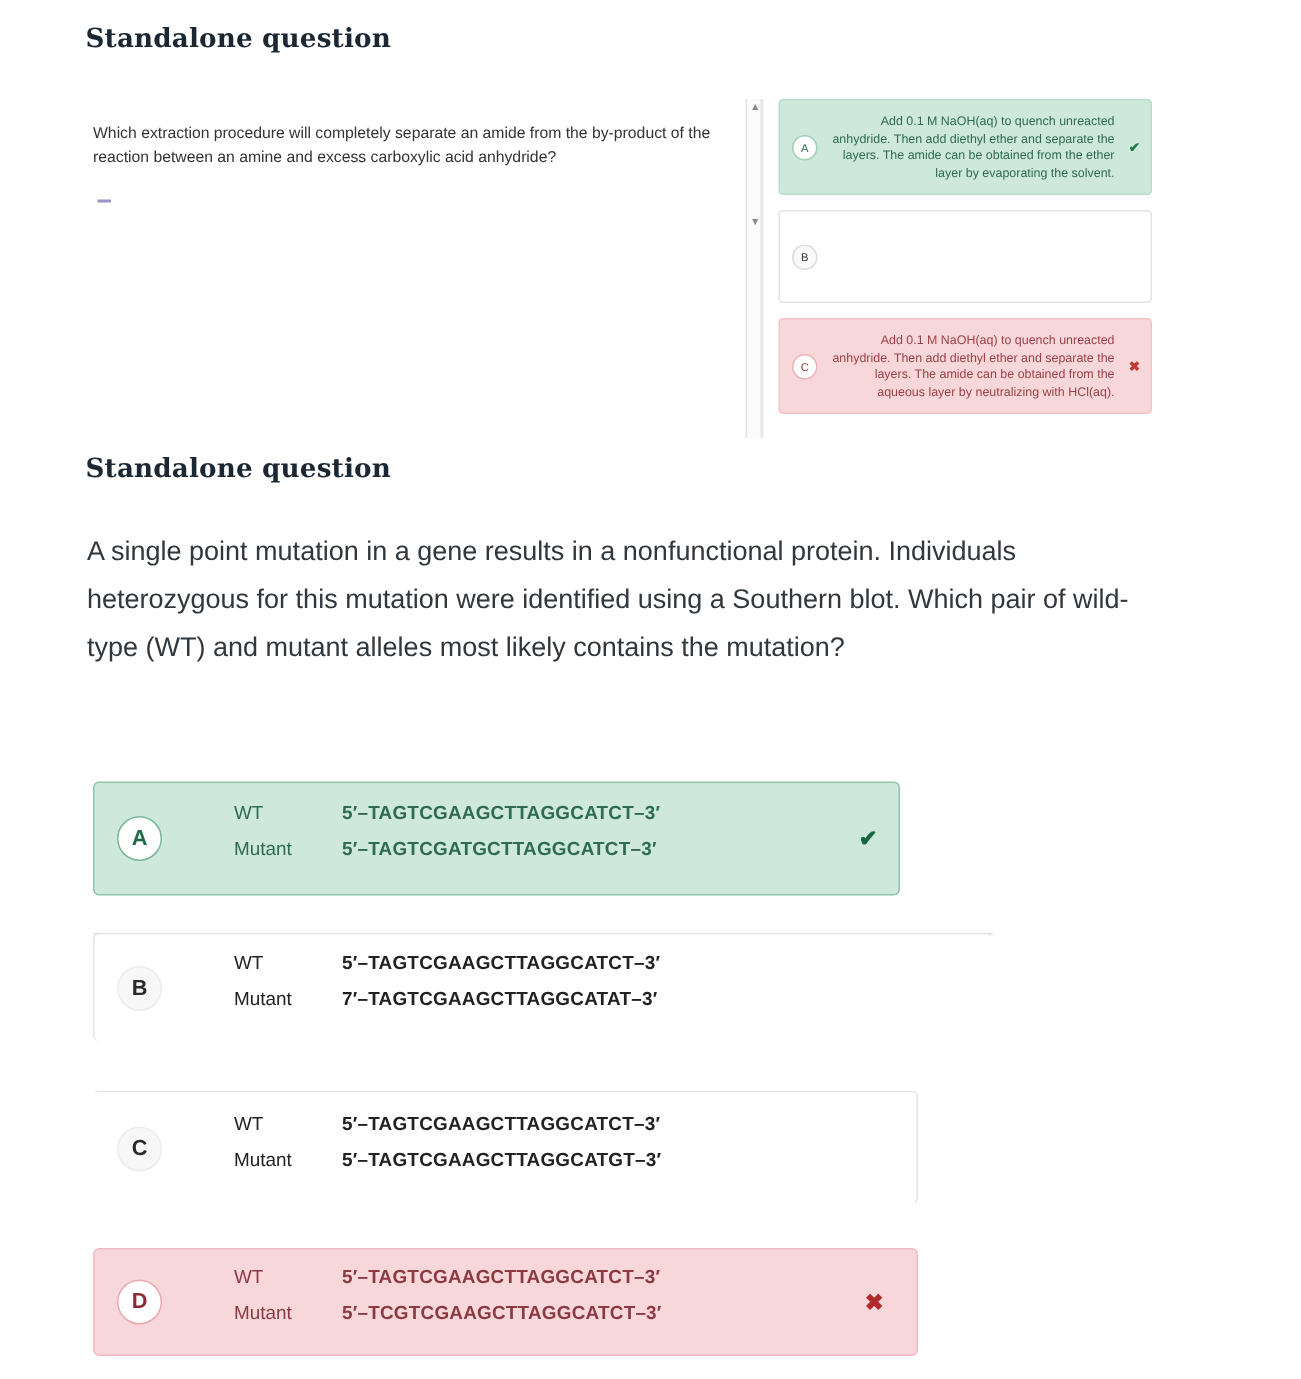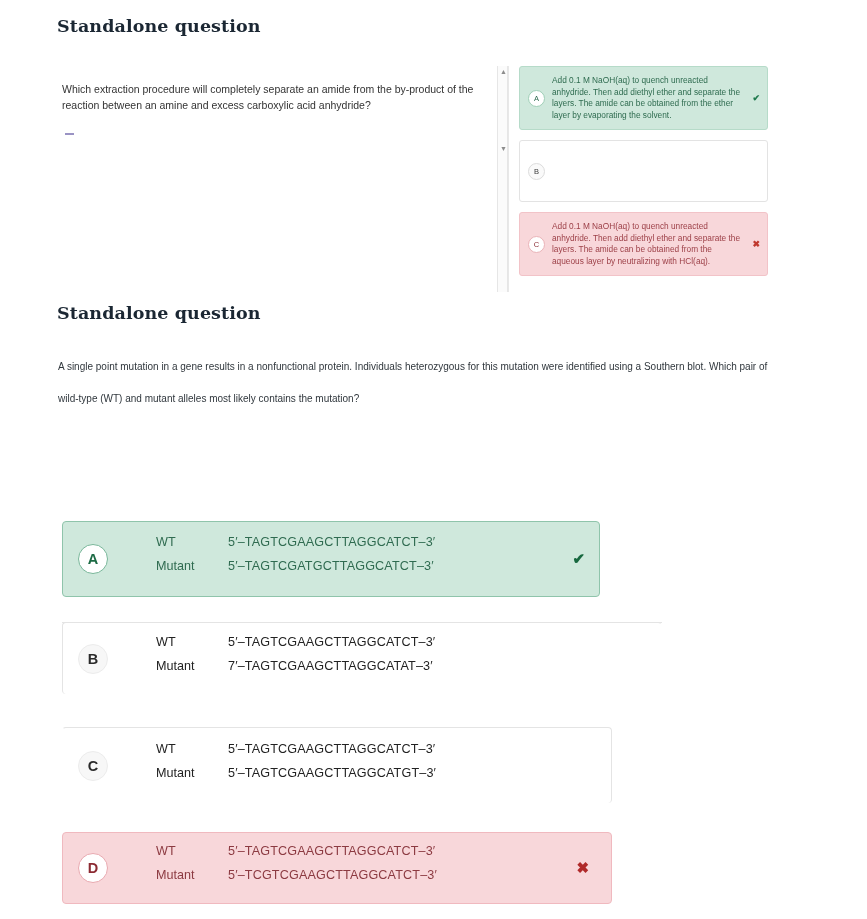--- a/index.html
+++ b/index.html
@@ -119,20 +119,21 @@
     justify-content: center;
     font-size: 7.5px;
     margin-right: 7px;
   }
   .q1-choice.correct .q1-badge { border: 1px solid #9fcfb7; color: #2e6b4f; }
   .q1-choice.neutral  .q1-badge { border: 1px solid #dcdcdc; color: #3a3a3a; background:#fafafa;}
   .q1-choice.incorrect .q1-badge { border: 1px solid #eab3b8; color: #8c2f38; }
   .q1-text {
     font-size: 8.3px;
     line-height: 11.5px;
+    text-align: right;
   }
   .q1-choice.correct .q1-text { color: #2e6b4f; }
   .q1-choice.neutral .q1-text { color: #2e2e2e; }
   .q1-choice.incorrect .q1-text { color: #9d4048; }
   .q1-mark {
     position: absolute;
     right: 7px;
     top: 50%;
     transform: translateY(-50%);
     font-size: 9px;
@@ -150,21 +151,21 @@
     font-weight: bold;
     font-size: 17.5px;
     color: #1b2733;
     letter-spacing: 0.1px;
   }
   #q2-stem {
     position: absolute;
     left: 58px;
     top: 351px;
     width: 710px;
-    font-size: 10px;
+    font-size: 18px;
     line-height: 32px;
     color: #30373d;
   }
 
   .q2-choice {
     position: absolute;
     left: 62px;
     display: flex;
     align-items: center;
     border-radius: 4px;
@@ -185,20 +186,21 @@
   }
   .q2-rows { display: flex; flex-direction: column; margin-left: 34px; }
   .q2-row { display: flex; align-items: baseline; height: 24px; }
   .q2-label {
     width: 72px;
     font-size: 12.6px;
   }
   .q2-seq {
     font-size: 12.6px;
     letter-spacing: 0.15px;
+    font-weight: bold;
   }
   .q2-mark {
     position: absolute;
     top: 50%;
     transform: translateY(-50%);
     font-size: 15px;
     font-weight: bold;
   }
 
   

